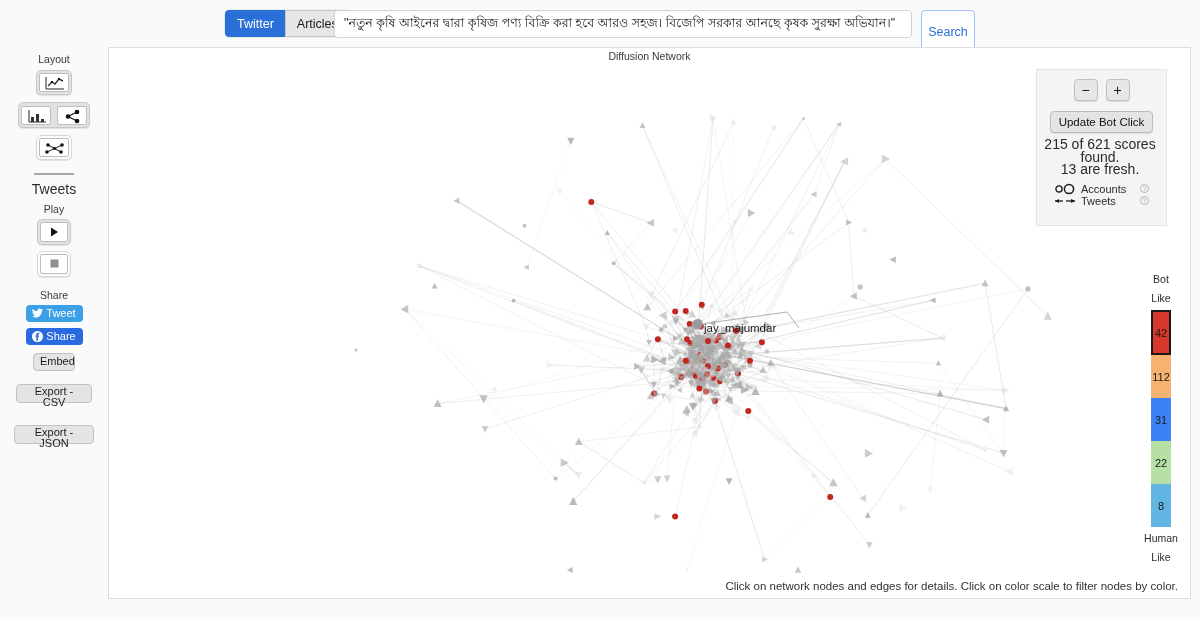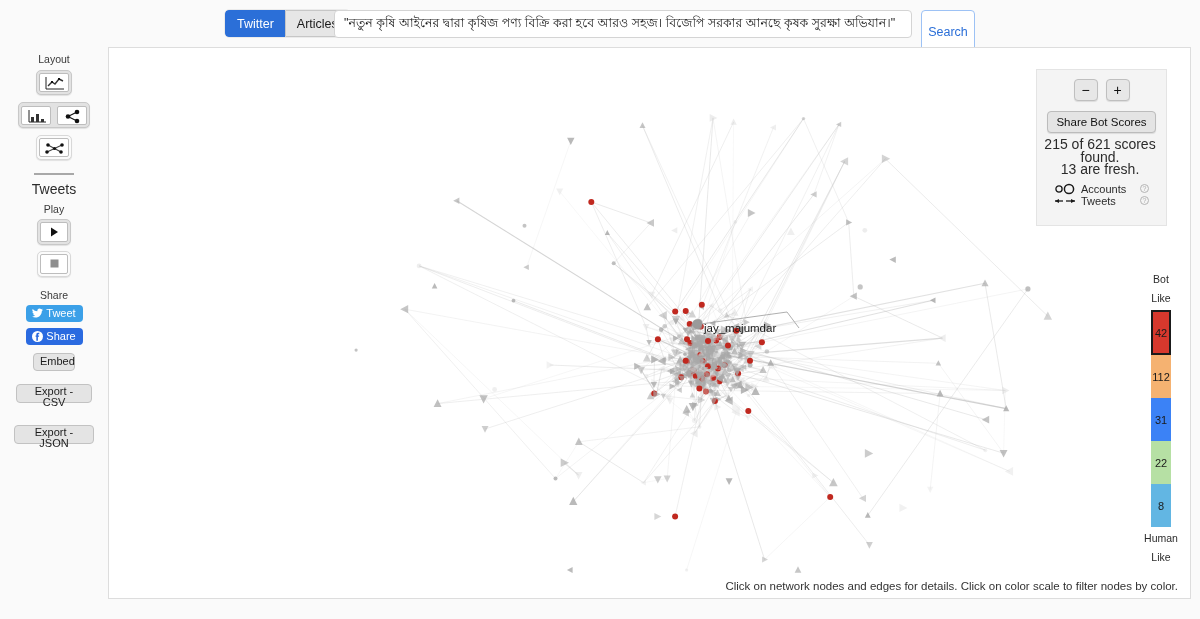--- a/index.html
+++ b/index.html
@@ -320,20 +320,21 @@
       <span>Share</span>
     </button>
 
     <button class="wide-btn btn-embed">Embed</button>
     <button class="wide-btn btn-export">Export - CSV</button>
     <button class="wide-btn btn-export json">Export - JSON</button>
   </div>
 
   <div class="panel">
 
+    <div class="panel-title">Diffusion Network</div>
 
     <svg id="graph" width="1081" height="520">
       <g id="edges">
           <line x1="611.0" y1="297.9" x2="610.2" y2="301.5" stroke="#b9b9b9" stroke-width="0.45" opacity="0.65"></line>
           <line x1="554.3" y1="253.4" x2="588.1" y2="296.4" stroke="#b9b9b9" stroke-width="0.45" opacity="0.58"></line>
           <line x1="645.5" y1="324.6" x2="605.0" y2="302.8" stroke="#b9b9b9" stroke-width="0.45" opacity="0.38"></line>
           <line x1="616.1" y1="303.9" x2="603.6" y2="314.4" stroke="#b9b9b9" stroke-width="0.45" opacity="0.57"></line>
           <line x1="610.6" y1="275.0" x2="592.1" y2="285.5" stroke="#b9b9b9" stroke-width="0.45" opacity="0.68"></line>
           <line x1="603.1" y1="293.9" x2="614.0" y2="296.2" stroke="#b9b9b9" stroke-width="0.45" opacity="0.66"></line>
           <line x1="596.5" y1="323.4" x2="599.1" y2="320.1" stroke="#b9b9b9" stroke-width="0.45" opacity="0.32"></line>
@@ -1805,21 +1806,21 @@
     <text id="hl-label" x="595" y="270" font-size="11.5" fill="#1a1a1a" font-family="Liberation Sans, sans-serif">jay_majumdar</text>
       </svg>
 
     <div class="panel-footnote">Click on network nodes and edges for details. Click on color scale to filter nodes by color.</div>
 
     <div class="ctrl-card">
       <div class="zoom-row">
         <div class="zoom-btn">−</div>
         <div class="zoom-btn">+</div>
       </div>
-      <button class="update-btn">Share Bot Scores</button>
+      <button class="update-btn">Update Bot Click</button>
       <div class="score-line first">215 of 621 scores found.</div>
       <div class="score-line">13 are fresh.</div>
 
       <div class="legend-row first">
         <svg width="22" height="12" viewBox="0 0 22 12">
           <circle cx="5" cy="6" r="3.1" fill="none" stroke="#1a1a1a" stroke-width="1.3"></circle>
           <circle cx="15" cy="6" r="4.6" fill="none" stroke="#1a1a1a" stroke-width="1.5"></circle>
         </svg>
         <span class="lbl">Accounts</span>
         <span class="help-dot">?</span>

